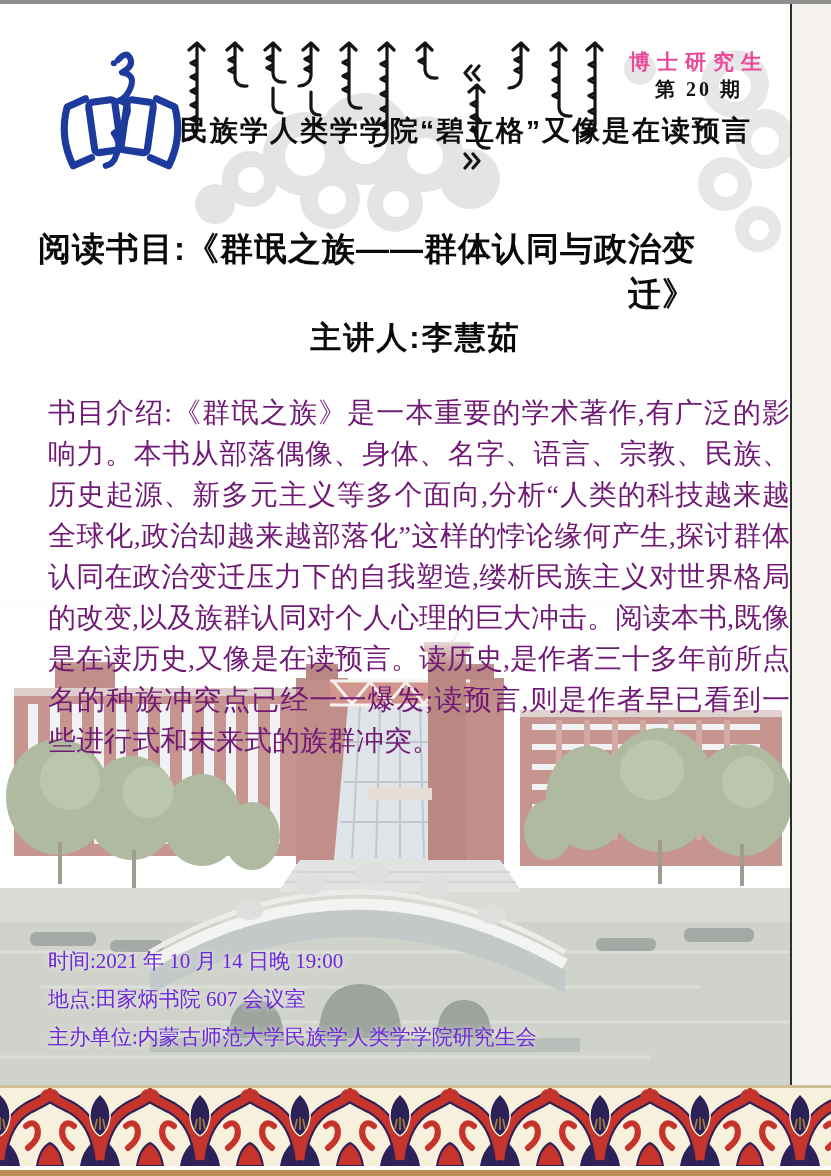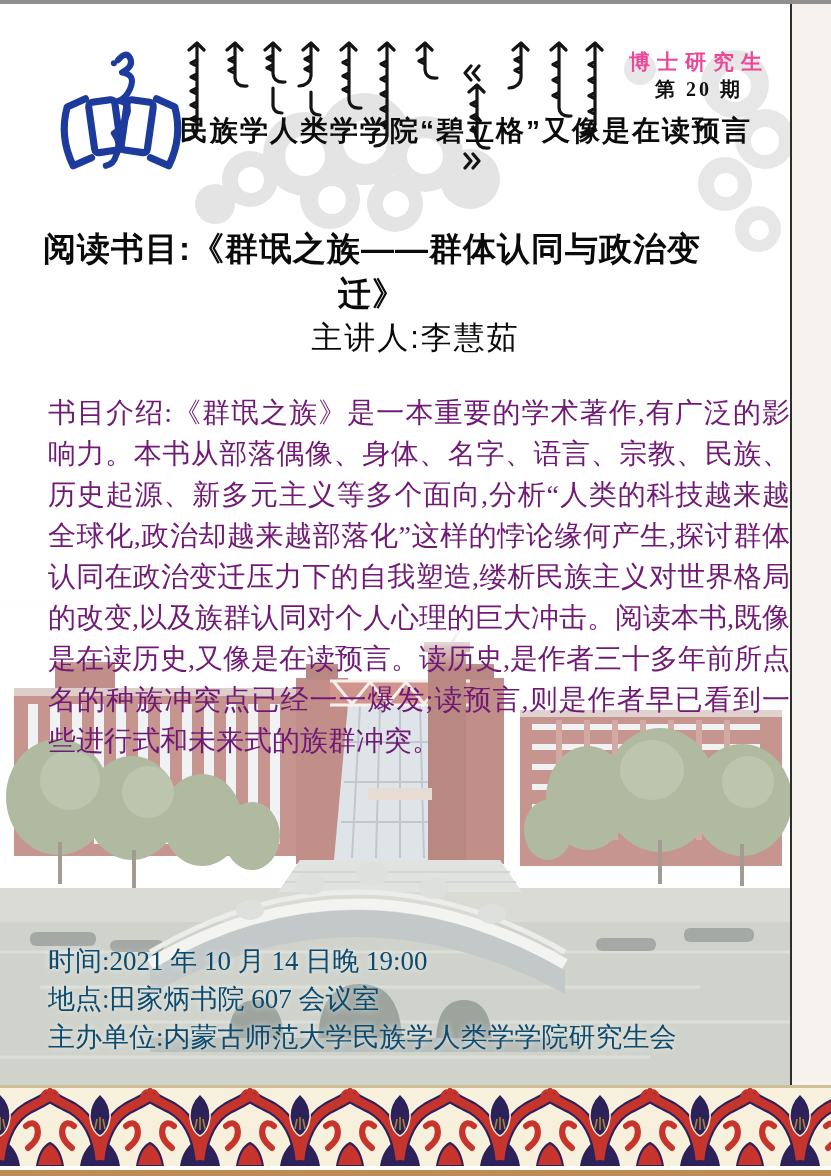--- a/index.html
+++ b/index.html
@@ -11,30 +11,30 @@
                 border-left:2px solid #2e2e2e;z-index:5;}
   #clouds{left:0;top:14px;width:831px;height:250px;z-index:0;}
   #logo{left:55px;top:50px;width:132px;height:124px;z-index:2;}
   #mong-row{left:183px;top:36px;width:440px;height:138px;z-index:2;}
   #issue-block{left:610px;top:48px;width:178px;text-align:center;z-index:2;}
   #issue-label{font-size:21px;font-weight:bold;letter-spacing:7px;color:#ec4899;}
   #issue-number{margin-top:0;font-size:20px;font-weight:bold;letter-spacing:3px;color:#111;
                 font-family:"Liberation Serif",serif;}
   #series-title{left:180px;top:112px;width:612px;font-size:28px;font-weight:bold;color:#0c0c0c;
                 letter-spacing:2px;z-index:2;white-space:nowrap;}
-  #reading-title{left:0;top:227px;width:696px;text-align:center;font-size:33px;font-weight:bold;
-                 color:#0a0a0a;letter-spacing:1px;z-index:2;margin-left:24px;}
-  #speaker-name{left:0;top:317px;width:831px;text-align:center;font-size:31px;font-weight:normal;
+  #reading-title{left:0;top:227px;width:696px;text-align:right;font-size:33px;font-weight:bold;
+                 color:#0a0a0a;letter-spacing:1px;z-index:2;}
+  #speaker-name{left:0;top:317px;width:831px;text-align:center;font-size:31px;font-weight:bold;
                 color:#0a0a0a;letter-spacing:2px;z-index:2;}
   #book-introduction{left:48px;top:392px;width:742px;font-size:28px;line-height:41px;
                      color:#701a75;text-align:justify;font-family:"Liberation Serif",serif;
                      z-index:2;}
   #campus-photo{left:0;top:592px;width:790px;height:493px;z-index:1;}
   #event-details{left:48px;top:942px;z-index:3;font-family:"Liberation Serif",serif;
-                 font-size:27px;line-height:38px;color:#0c4a6e;
+                 font-size:21px;line-height:38px;color:#6d28d9;
                  text-shadow:0 0 6px rgba(255,255,255,.75);}
   #ornamental-border{left:0;top:1085px;width:831px;height:91px;z-index:4;}
   .tan-line{width:831px;height:3px;background:#cfbf96;}
   .tan-strip{width:831px;height:6px;background:#bd8e55;}
 </style>
 </head>
 <body>
 
 <div id="poster">
 

